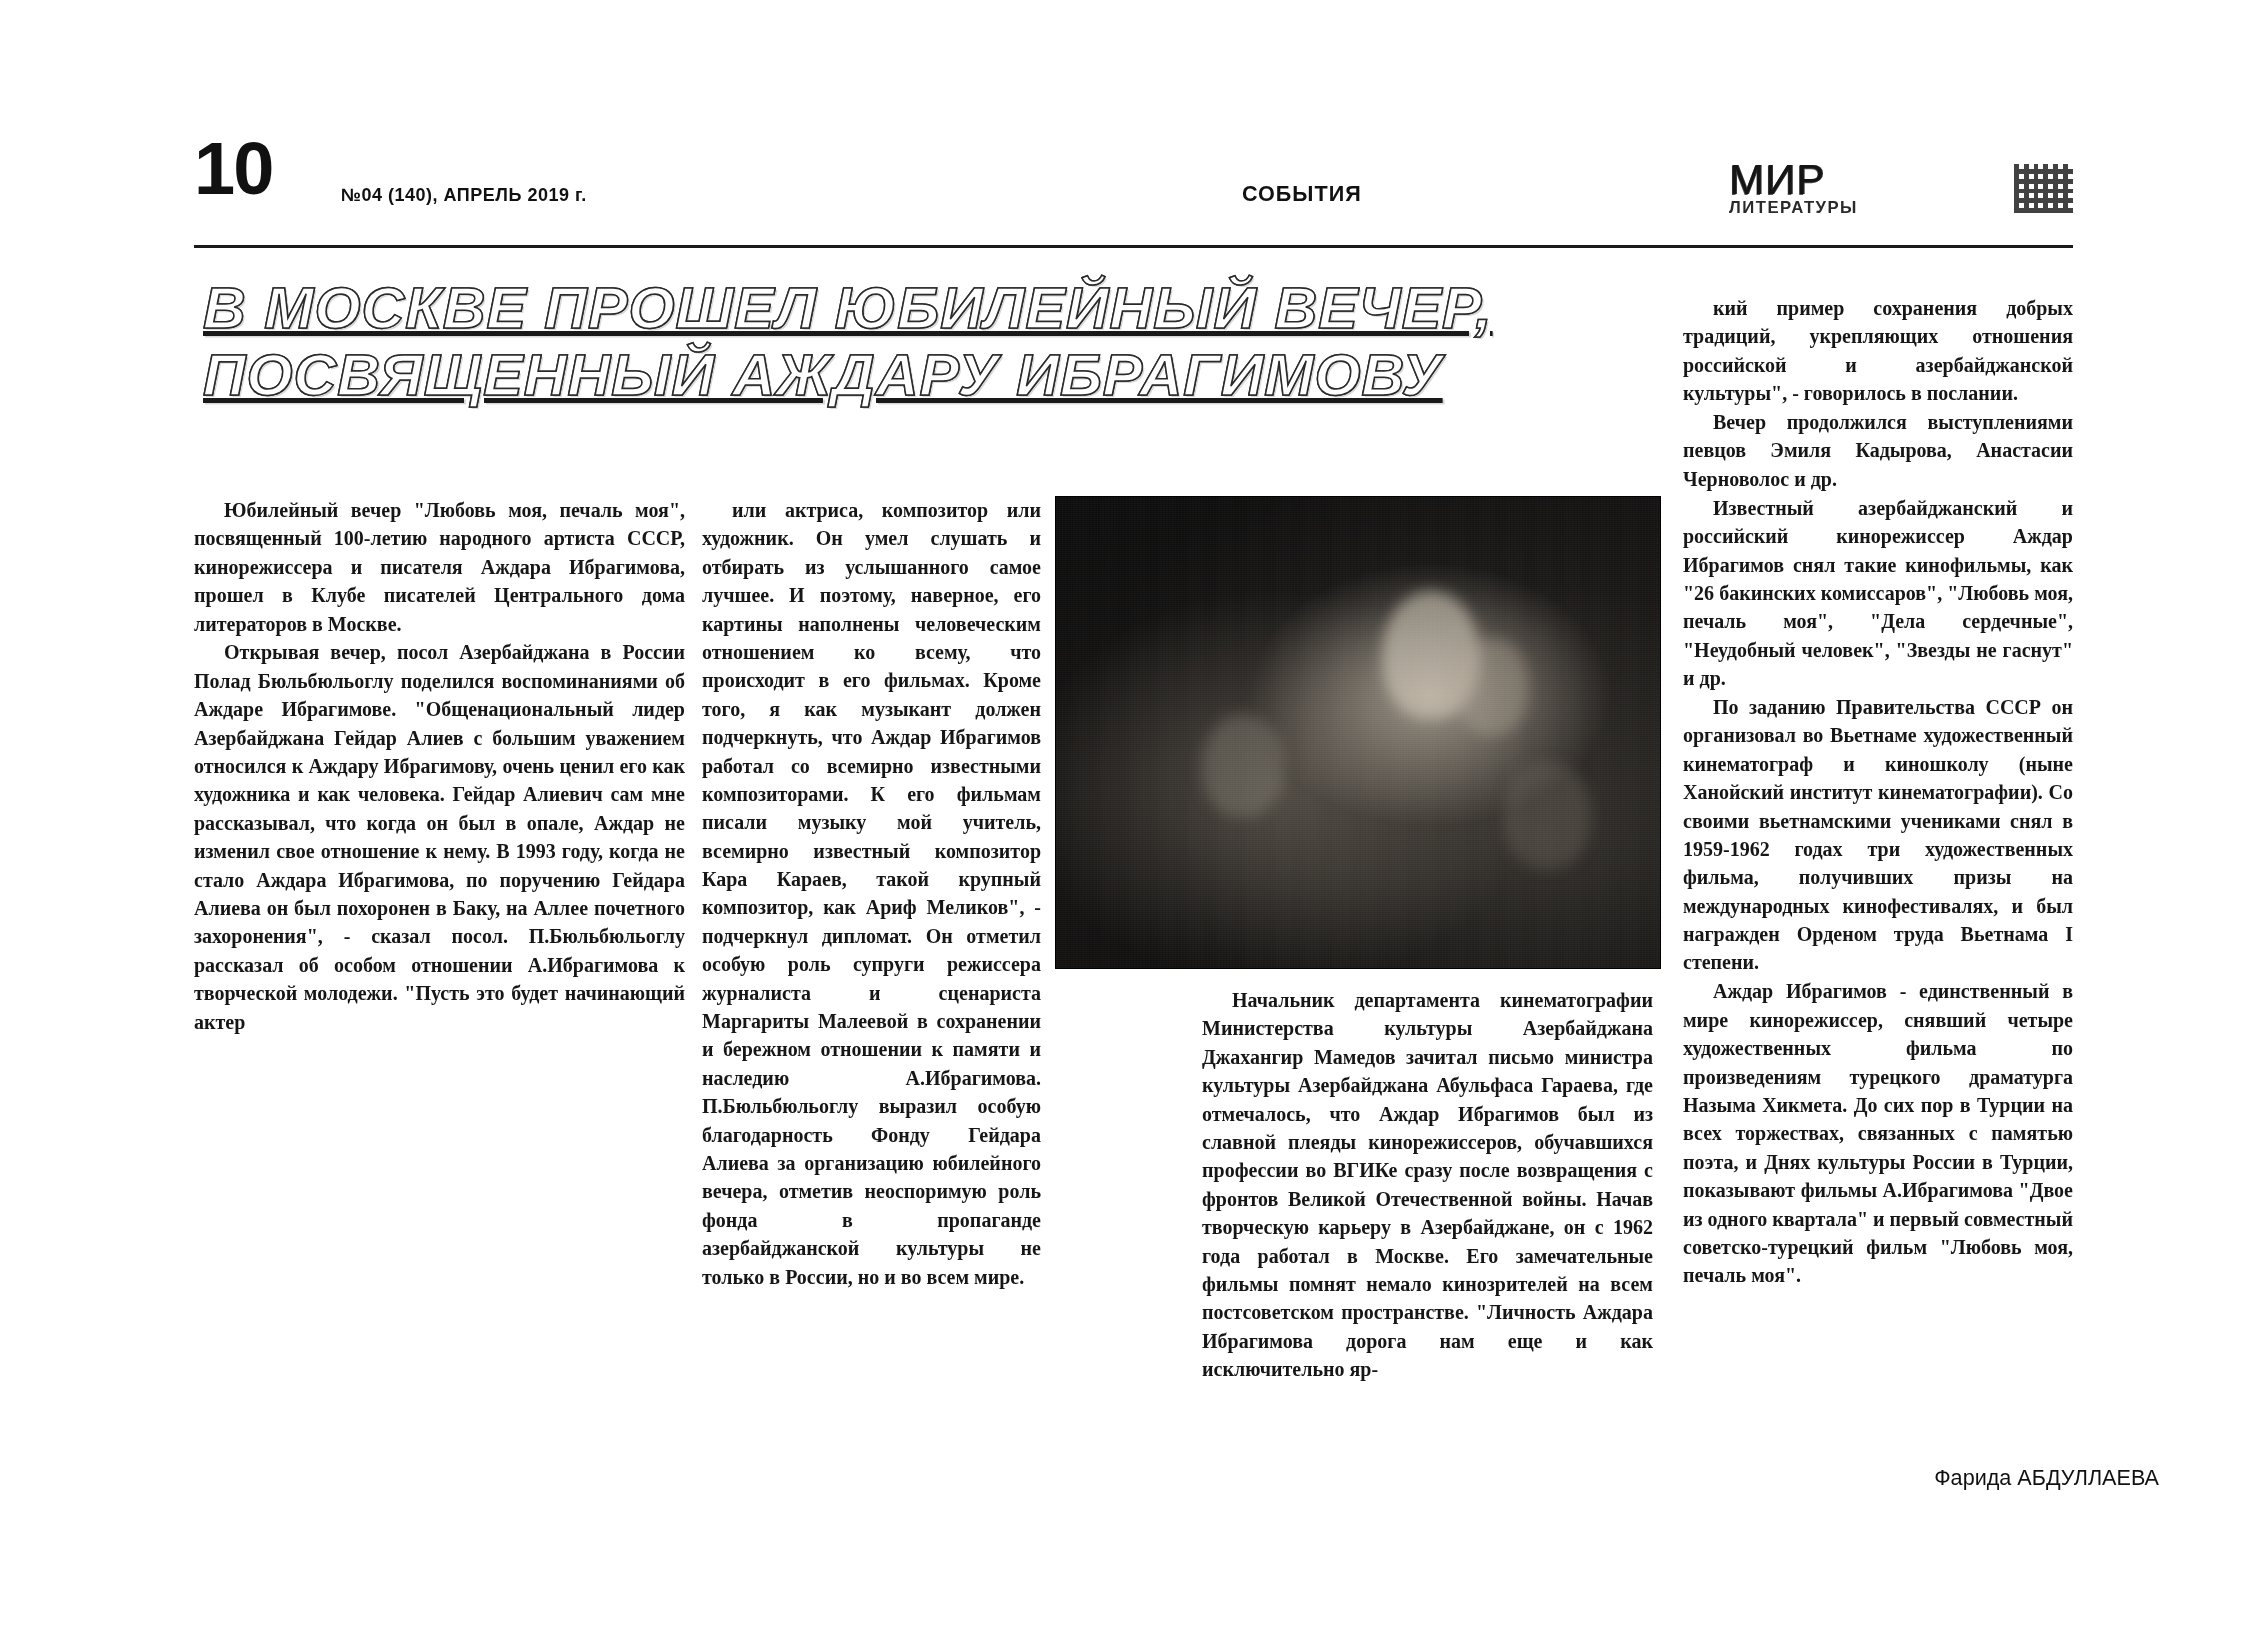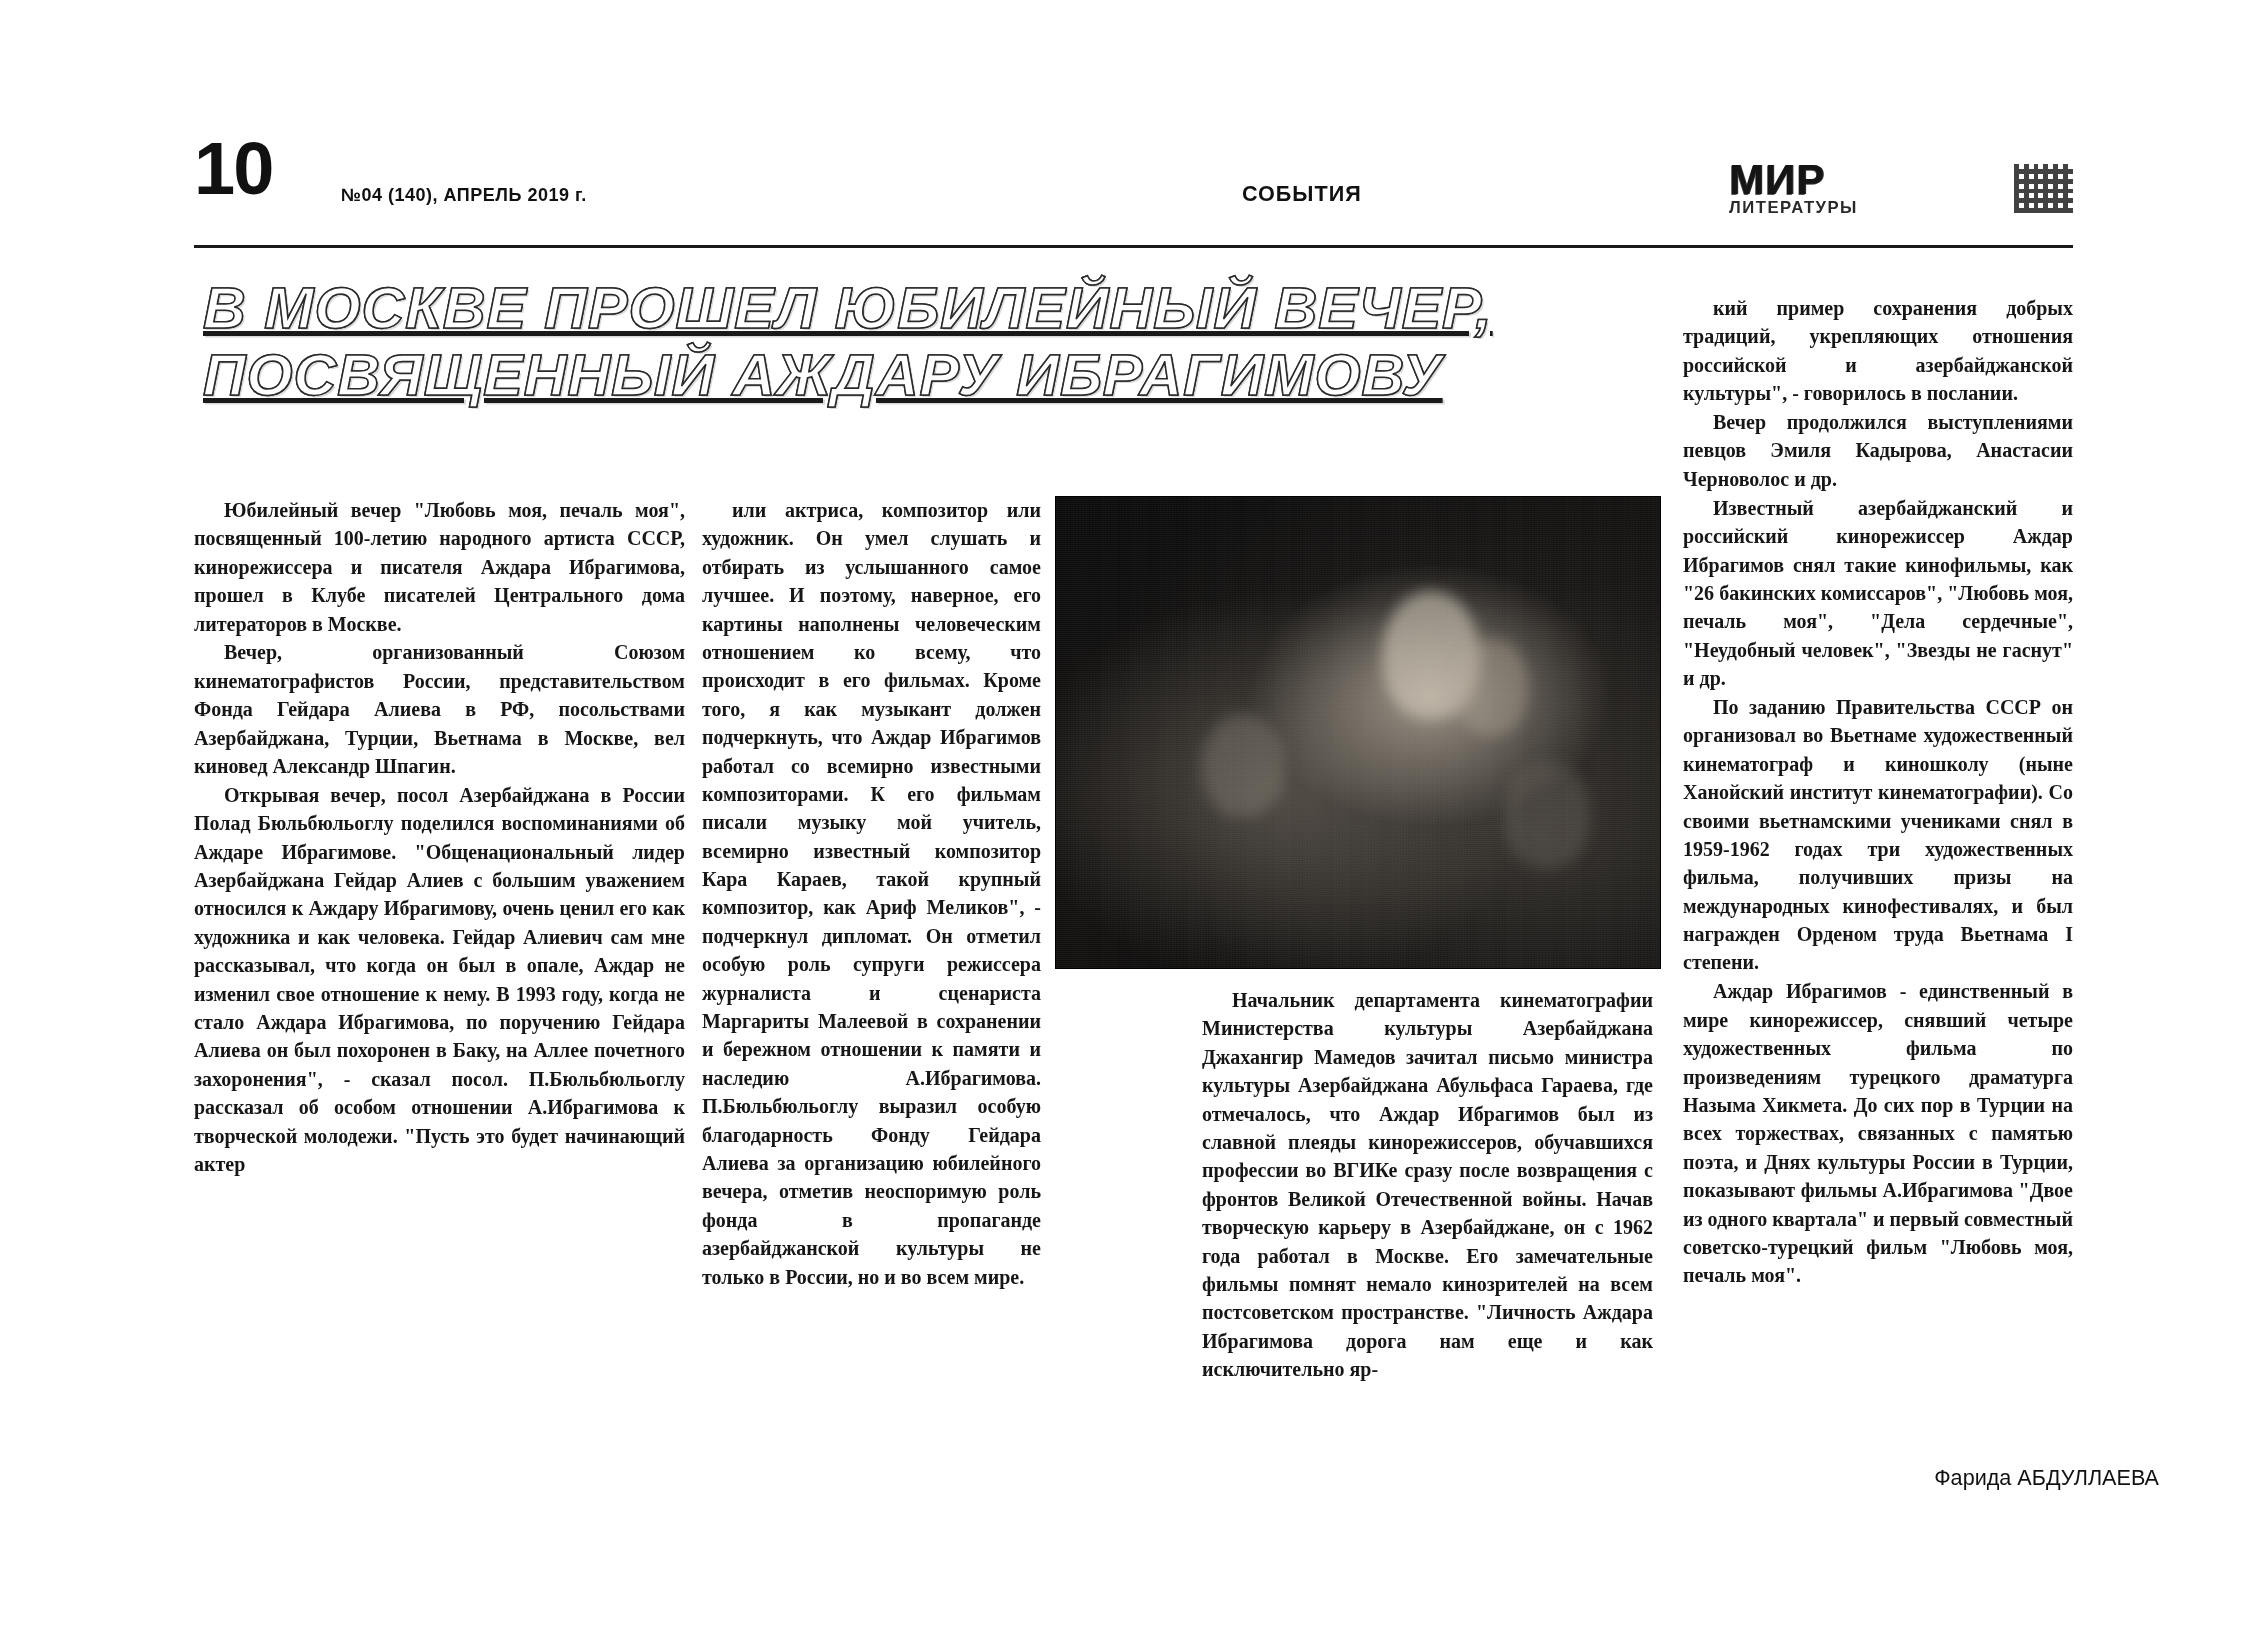--- a/index.html
+++ b/index.html
@@ -68,21 +68,21 @@
   }
   .logo {
     position: absolute;
     right: 0;
     top: 19.6px;
     width: 344px;
     height: 59px;
   }
   .logo-main {
     font-family: "Liberation Sans", sans-serif;
-    font-weight: bold;
+    font-weight: normal;
     font-size: 42px;
     letter-spacing: 1px;
     color: #151515;
     line-height: 0.85;
     text-shadow: 1px 0 0 #333, -0.5px 0.5px 0 #555;
   }
   .logo-sub {
     font-family: "Liberation Sans", sans-serif;
     font-weight: bold;
     font-size: 16.7px;
@@ -223,21 +223,20 @@
     <div class="photo">
       <div class="figA"></div>
       <div class="figB"></div>
       <div class="figC"></div>
       <div class="figD"></div>
       <div class="grain"></div>
     </div>
 
     <div class="colA">
       <p>Юбилейный вечер "Любовь моя, печаль моя", посвященный 100-летию народного артиста СССР, кинорежиссера и писателя Аждара Ибрагимова, прошел в Клубе писателей Центрального дома литераторов в Москве.</p>
-      <p>Вечер, организованный Союзом кинематографистов России, представительством Фонда Гейдара Алиева в РФ, посольствами Азербайджана, Турции, Вьетнама в Москве, вел киновед Александр Шпагин.</p>
       <p>Открывая вечер, посол Азербайджана в России Полад Бюльбюльоглу поделился воспоминаниями об Аждаре Ибрагимове. "Общенациональный лидер Азербайджана Гейдар Алиев с большим уважением относился к Аждару Ибрагимову, очень ценил его как художника и как человека. Гейдар Алиевич сам мне рассказывал, что когда он был в опале, Аждар не изменил свое отношение к нему. В 1993 году, когда не стало Аждара Ибрагимова, по поручению Гейдара Алиева он был похоронен в Баку, на Аллее почетного захоронения", - сказал посол. П.Бюльбюльоглу рассказал об особом отношении А.Ибрагимова к творческой молодежи. "Пусть это будет начинающий актер</p>
     </div>
 
     <div class="colB">
       <p>или актриса, композитор или художник. Он умел слушать и отбирать из услышанного самое лучшее. И поэтому, наверное, его картины наполнены человеческим отношением ко всему, что происходит в его фильмах. Кроме того, я как музыкант должен подчеркнуть, что Аждар Ибрагимов работал со всемирно известными композиторами. К его фильмам писали музыку мой учитель, всемирно известный композитор Кара Караев, такой крупный композитор, как Ариф Меликов", - подчеркнул дипломат. Он отметил особую роль супруги режиссера журналиста и сценариста Маргариты Малеевой в сохранении и бережном отношении к памяти и наследию А.Ибрагимова. П.Бюльбюльоглу выразил особую благодарность Фонду Гейдара Алиева за организацию юбилейного вечера, отметив неоспоримую роль фонда в пропаганде азербайджанской культуры не только в России, но и во всем мире.</p>
     </div>
 
     <div class="colC">
       <p>Начальник департамента кинематографии Министерства культуры Азербайджана Джахангир Мамедов зачитал письмо министра культуры Азербайджана Абульфаса Гараева, где отмечалось, что Аждар Ибрагимов был из славной плеяды кинорежиссеров, обучавшихся профессии во ВГИКе сразу после возвращения с фронтов Великой Отечественной войны. Начав творческую карьеру в Азербайджане, он с 1962 года работал в Москве. Его замечательные фильмы помнят немало кинозрителей на всем постсоветском пространстве. "Личность Аждара Ибрагимова дорога нам еще и как исключительно яр-</p>
     </div>

